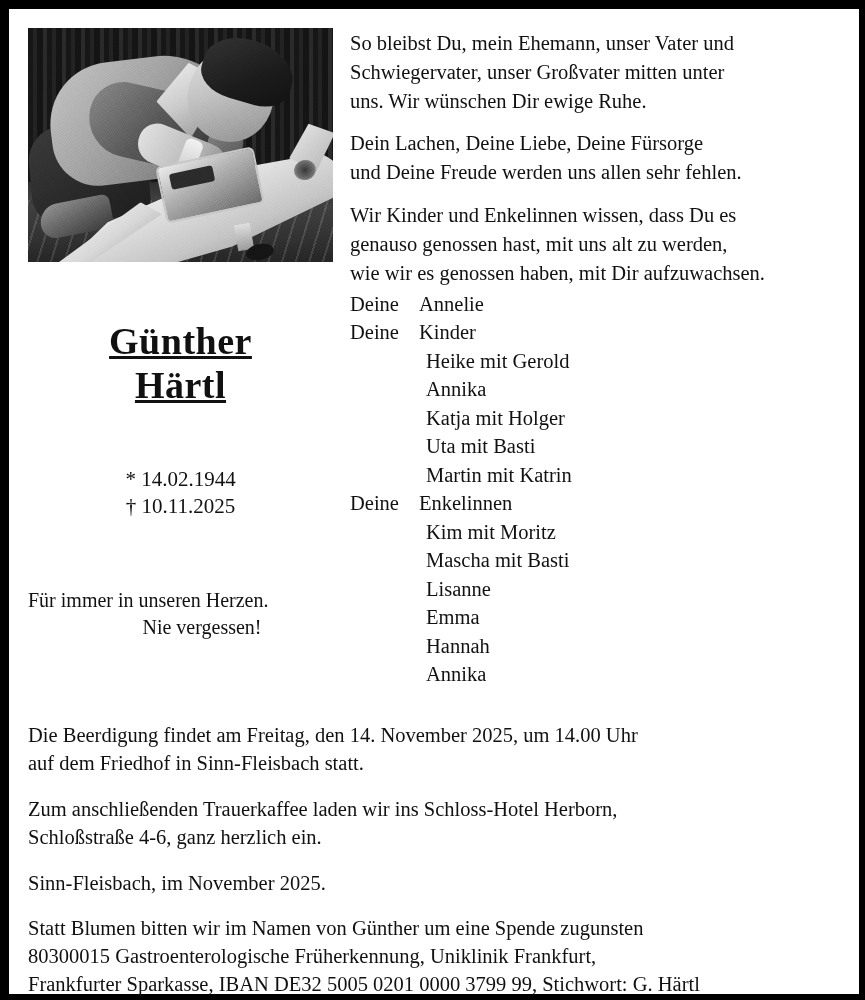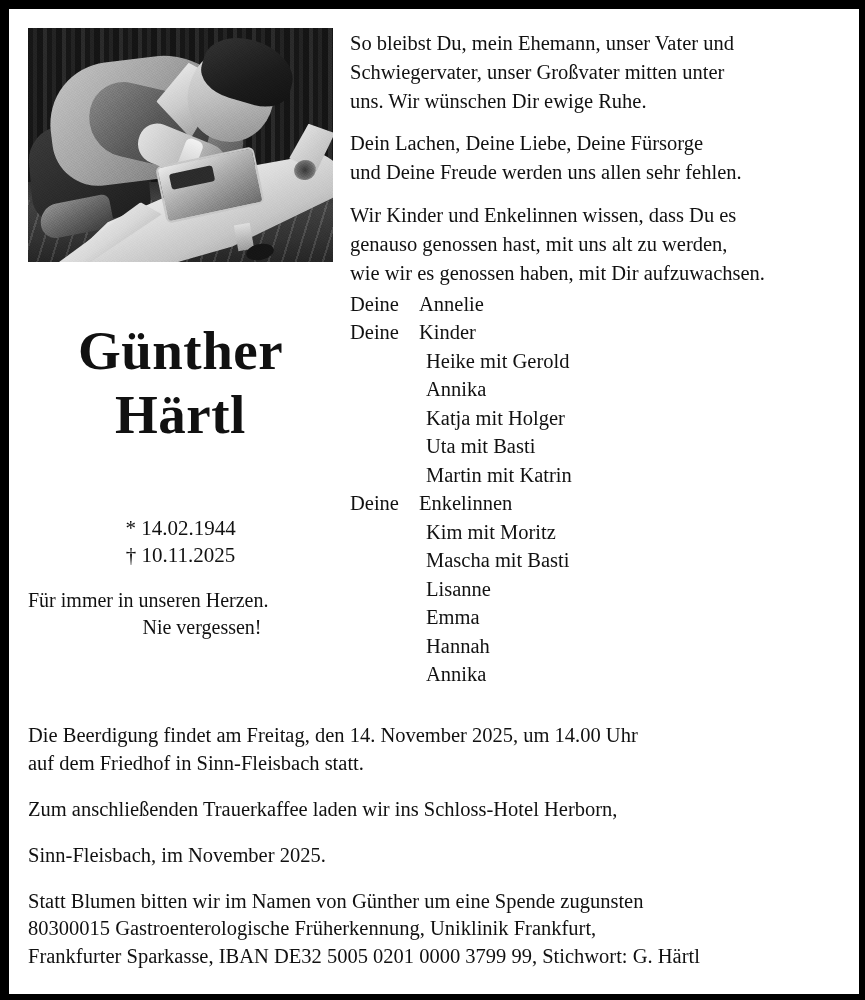--- a/index.html
+++ b/index.html
@@ -184,28 +184,29 @@
   
   .name-block {
     position: absolute;
     left: 19px;
     top: 310px;
     width: 305px;
     text-align: center;
   }
   .given-name, .family-name {
     font-weight: bold;
-    font-size: 55px;
+    font-size: 38px;
     line-height: 1.16;
     letter-spacing: 0.5px;
+    text-decoration: underline;
   }
   .dates {
     position: absolute;
     left: 19px;
-    top: 506px;
+    top: 457px;
     width: 305px;
     text-align: center;
     font-size: 21px;
     line-height: 1.27;
   }
   .dates span { display:block; }
   .epitaph {
     position: absolute;
     left: 19px;
     top: 578px;
@@ -363,20 +364,21 @@
 
     </div>
 
     <div class="bottom">
       <p class="bpara">
         <span>Die Beerdigung findet am Freitag, den 14. November 2025, um 14.00 Uhr</span>
         <span>auf dem Friedhof in Sinn-Fleisbach statt.</span>
       </p>
       <p class="bpara">
         <span>Zum anschließenden Trauerkaffee laden wir ins Schloss-Hotel Herborn,</span>
+        <span>Schloßstraße 4-6, ganz herzlich ein.</span>
       </p>
       <p class="bpara">
         <span>Sinn-Fleisbach, im November 2025.</span>
       </p>
       <p class="bpara">
         <span>Statt Blumen bitten wir im Namen von Günther um eine Spende zugunsten</span>
         <span>80300015 Gastroenterologische Früherkennung, Uniklinik Frankfurt,</span>
         <span>Frankfurter Sparkasse, IBAN DE32 5005 0201 0000 3799 99, Stichwort: G. Härtl</span>
       </p>
     </div>

